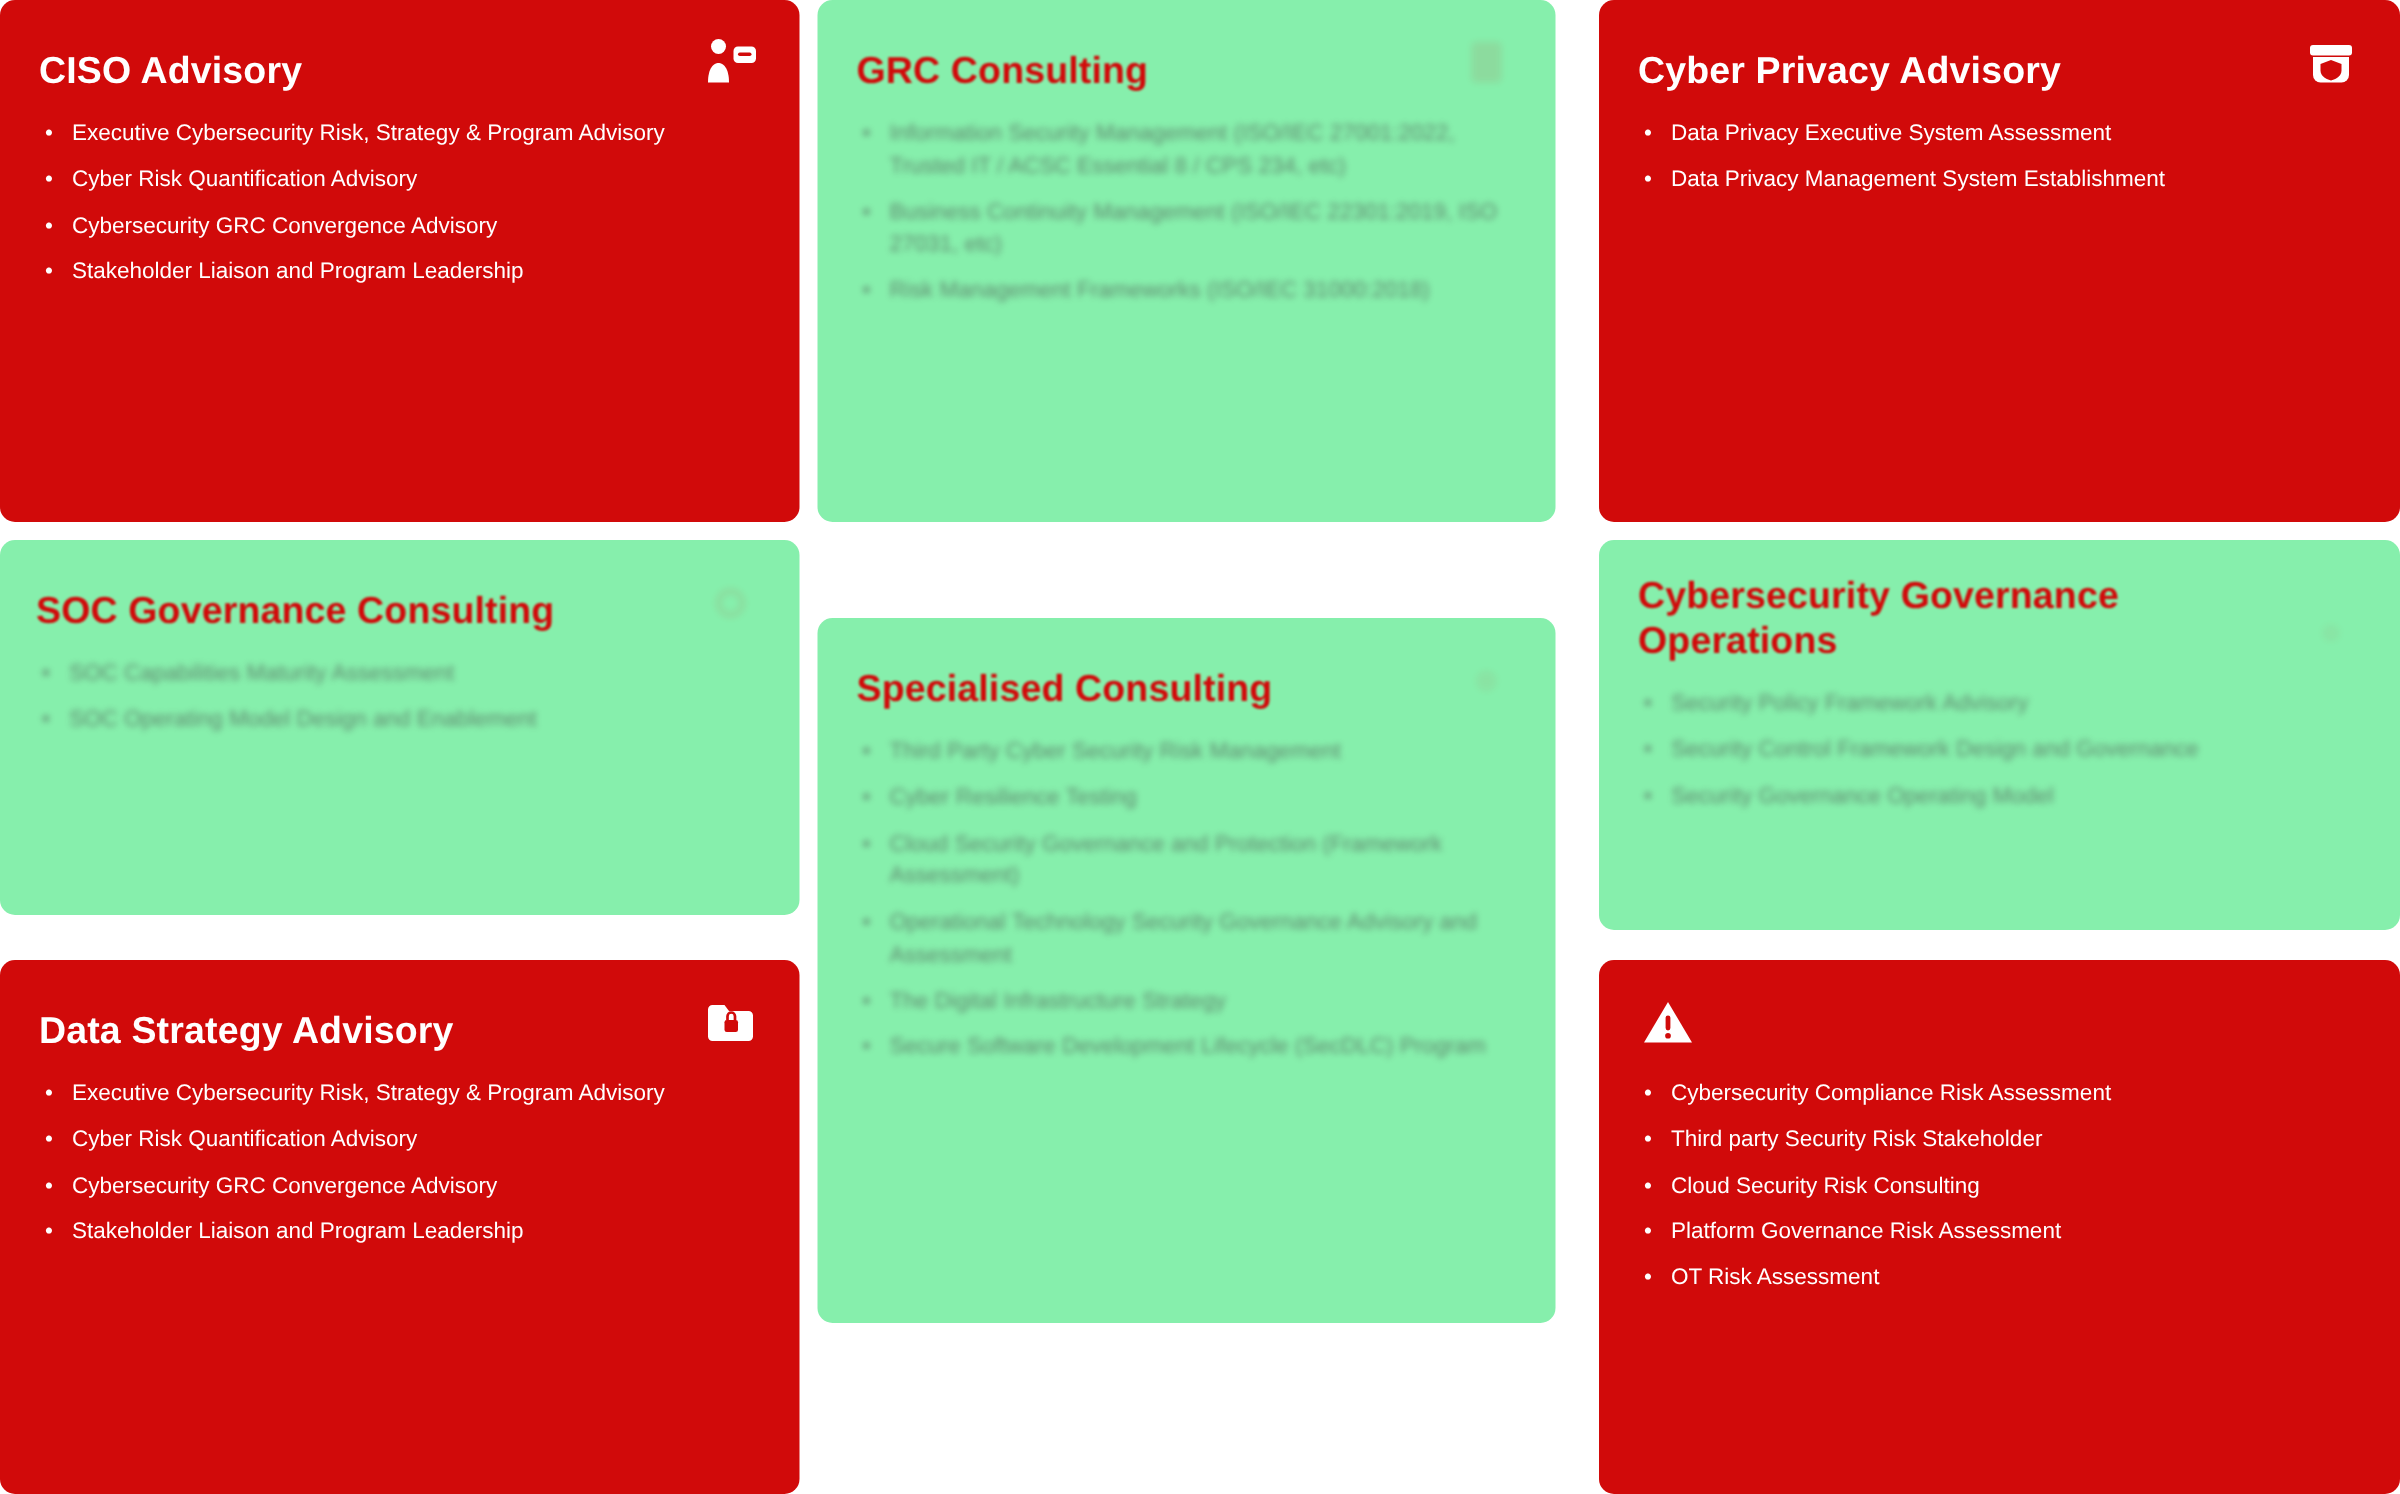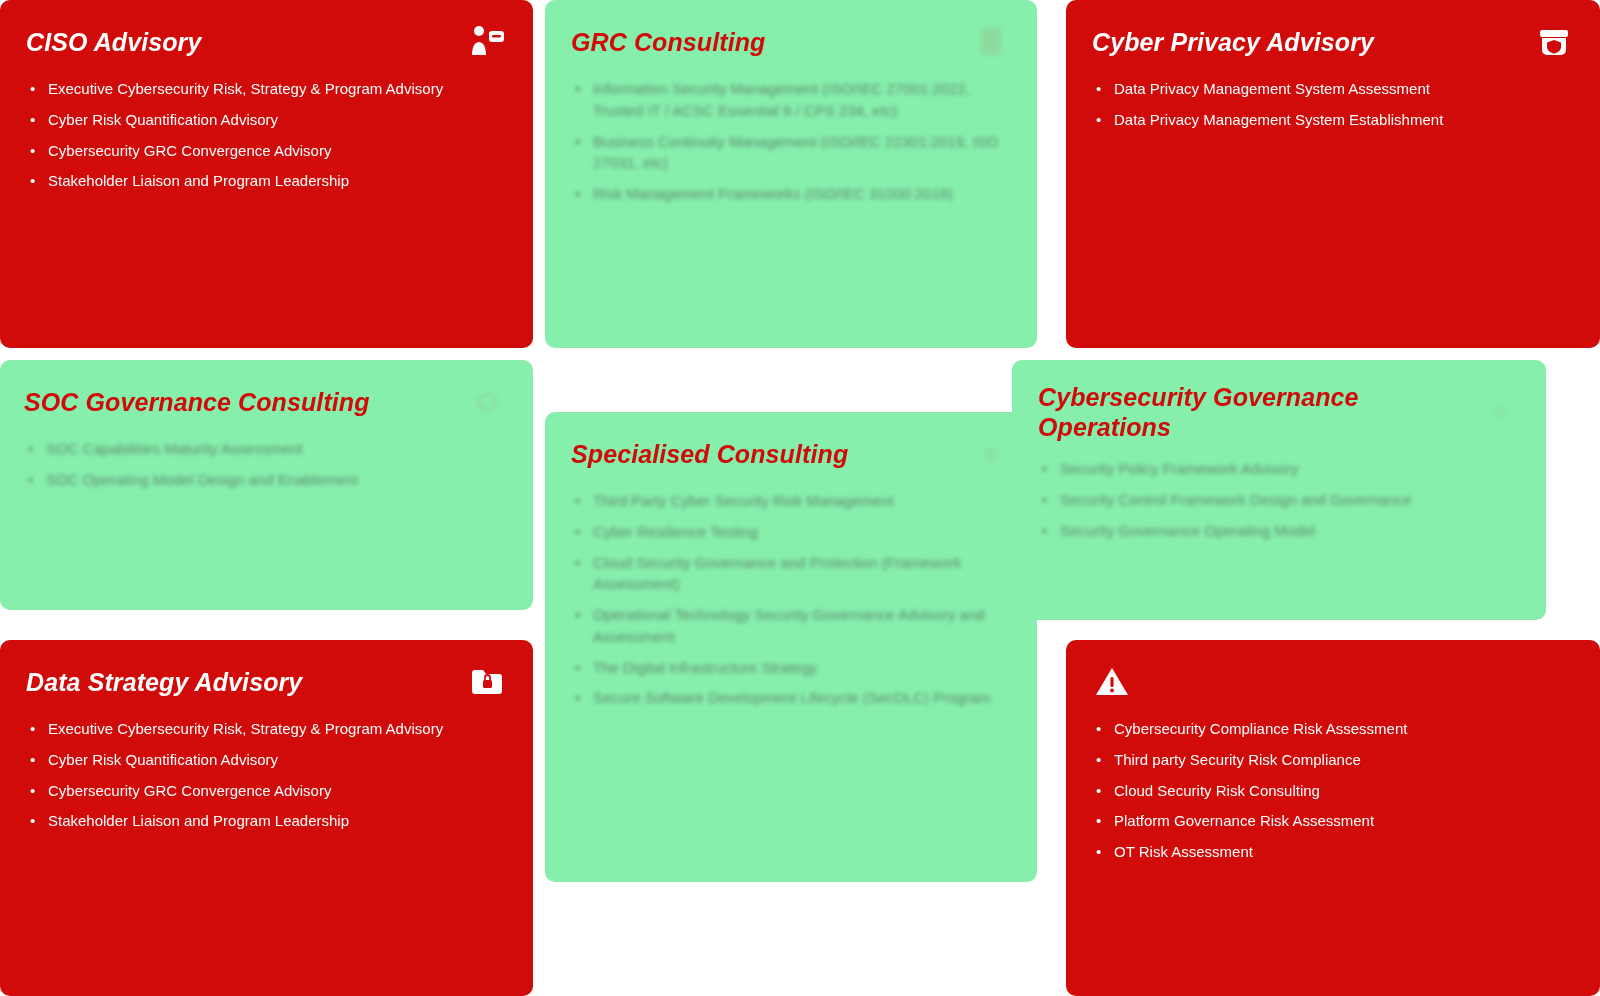--- a/index.html
+++ b/index.html
@@ -27,24 +27,23 @@
   .card.solid {
     background: #d10a0a;
     color: #ffffff;
   }
   .card.plain {
     background: #86efac;
     color: #d10a0a;
   }
   .card-head {
     display: flex;
-    align-items: center;
+    align-items: flex-end;
     justify-content: space-between;
     gap: 12px;
-    font-style: italic;
   }
   .card-title {
     font-size: 25px;
     font-weight: bold;
     line-height: 1.2;
     letter-spacing: 0.1px;
   }
   .card.plain .card-title {
     color: #d10a0a;
   }
@@ -85,21 +84,21 @@
   .blurred .card-title { filter: blur(0.7px); }
   .blurred ul.items { filter: blur(2.1px); opacity: 0.62; }
   .blurred .icon { filter: blur(2.4px); opacity: 0.35; }
 
   
   #card-ciso          { left: 0px;    top: 0px;   width: 533px; height: 348px; }
   #card-grc           { left: 545px;  top: 0px;   width: 492px; height: 348px; }
   #card-privacy       { left: 1066px; top: 0px;   width: 534px; height: 348px; }
   #card-soc           { left: 0px;    top: 360px; width: 533px; height: 250px; padding-left: 24px; }
   #card-specialised   { left: 545px;  top: 412px; width: 492px; height: 470px; }
-  #card-govops        { left: 1012px; top: 360px; width: 534px; height: 260px; }
+  #card-govops        { left: 1066px; top: 360px; width: 534px; height: 260px; }
   #card-assurance     { left: 0px;    top: 640px; width: 533px; height: 356px; }
   #card-digitalrisk   { left: 1066px; top: 640px; width: 534px; height: 356px; }
 </style>
 </head>
 <body>
 
 <div class="board">
 
   <div class="card solid" id="card-ciso">
     <div class="card-head">
@@ -142,21 +141,21 @@
       <div class="card-title">Cyber Privacy Advisory</div>
       <div class="icon">
         <svg width="38" height="38" viewBox="0 0 38 38">
           <rect x="5" y="7" width="28" height="7" rx="2" fill="#ffffff"></rect>
           <path d="M7 15 H31 V27 a5 5 0 0 1 -5 5 H12 a5 5 0 0 1 -5 -5 Z" fill="#ffffff"></path>
           <path d="M19 17 l7 2.6 v4.4 c0 3.4 -3 5.6 -7 6.6 c-4 -1 -7 -3.2 -7 -6.6 v-4.4 Z" fill="#d10a0a"></path>
         </svg>
       </div>
     </div>
     <ul class="items">
-      <li>Data Privacy Management System Assessment</li>
+      <li>Data Privacy Executive System Assessment</li>
       <li>Data Privacy Management System Establishment</li>
     </ul>
   </div>
 
   <div class="card plain blurred" id="card-soc">
     <div class="card-head">
       <div class="card-title">SOC Governance Consulting</div>
       <div class="icon">
         <svg width="30" height="30" viewBox="0 0 30 30">
           <circle cx="15" cy="15" r="8" fill="none" stroke="#d10a0a" stroke-width="3" opacity="0.3"></circle>
@@ -228,20 +227,20 @@
       <div class="icon">
         <svg width="38" height="38" viewBox="0 0 38 38">
           <path d="M19 5 L35 32 H3 Z" fill="#ffffff"></path>
           <rect x="17.4" y="14" width="3.2" height="10" rx="1.6" fill="#d10a0a"></rect>
           <circle cx="19" cy="27.5" r="1.9" fill="#d10a0a"></circle>
         </svg>
       </div>
     </div>
     <ul class="items">
       <li>Cybersecurity Compliance Risk Assessment</li>
-      <li>Third party Security Risk Compliance</li>
+      <li>Third party Security Risk Stakeholder</li>
       <li>Cloud Security Risk Consulting</li>
       <li>Platform Governance Risk Assessment</li>
       <li>OT Risk Assessment</li>
     </ul>
   </div>
 
 </div>
 
 </body></html>

